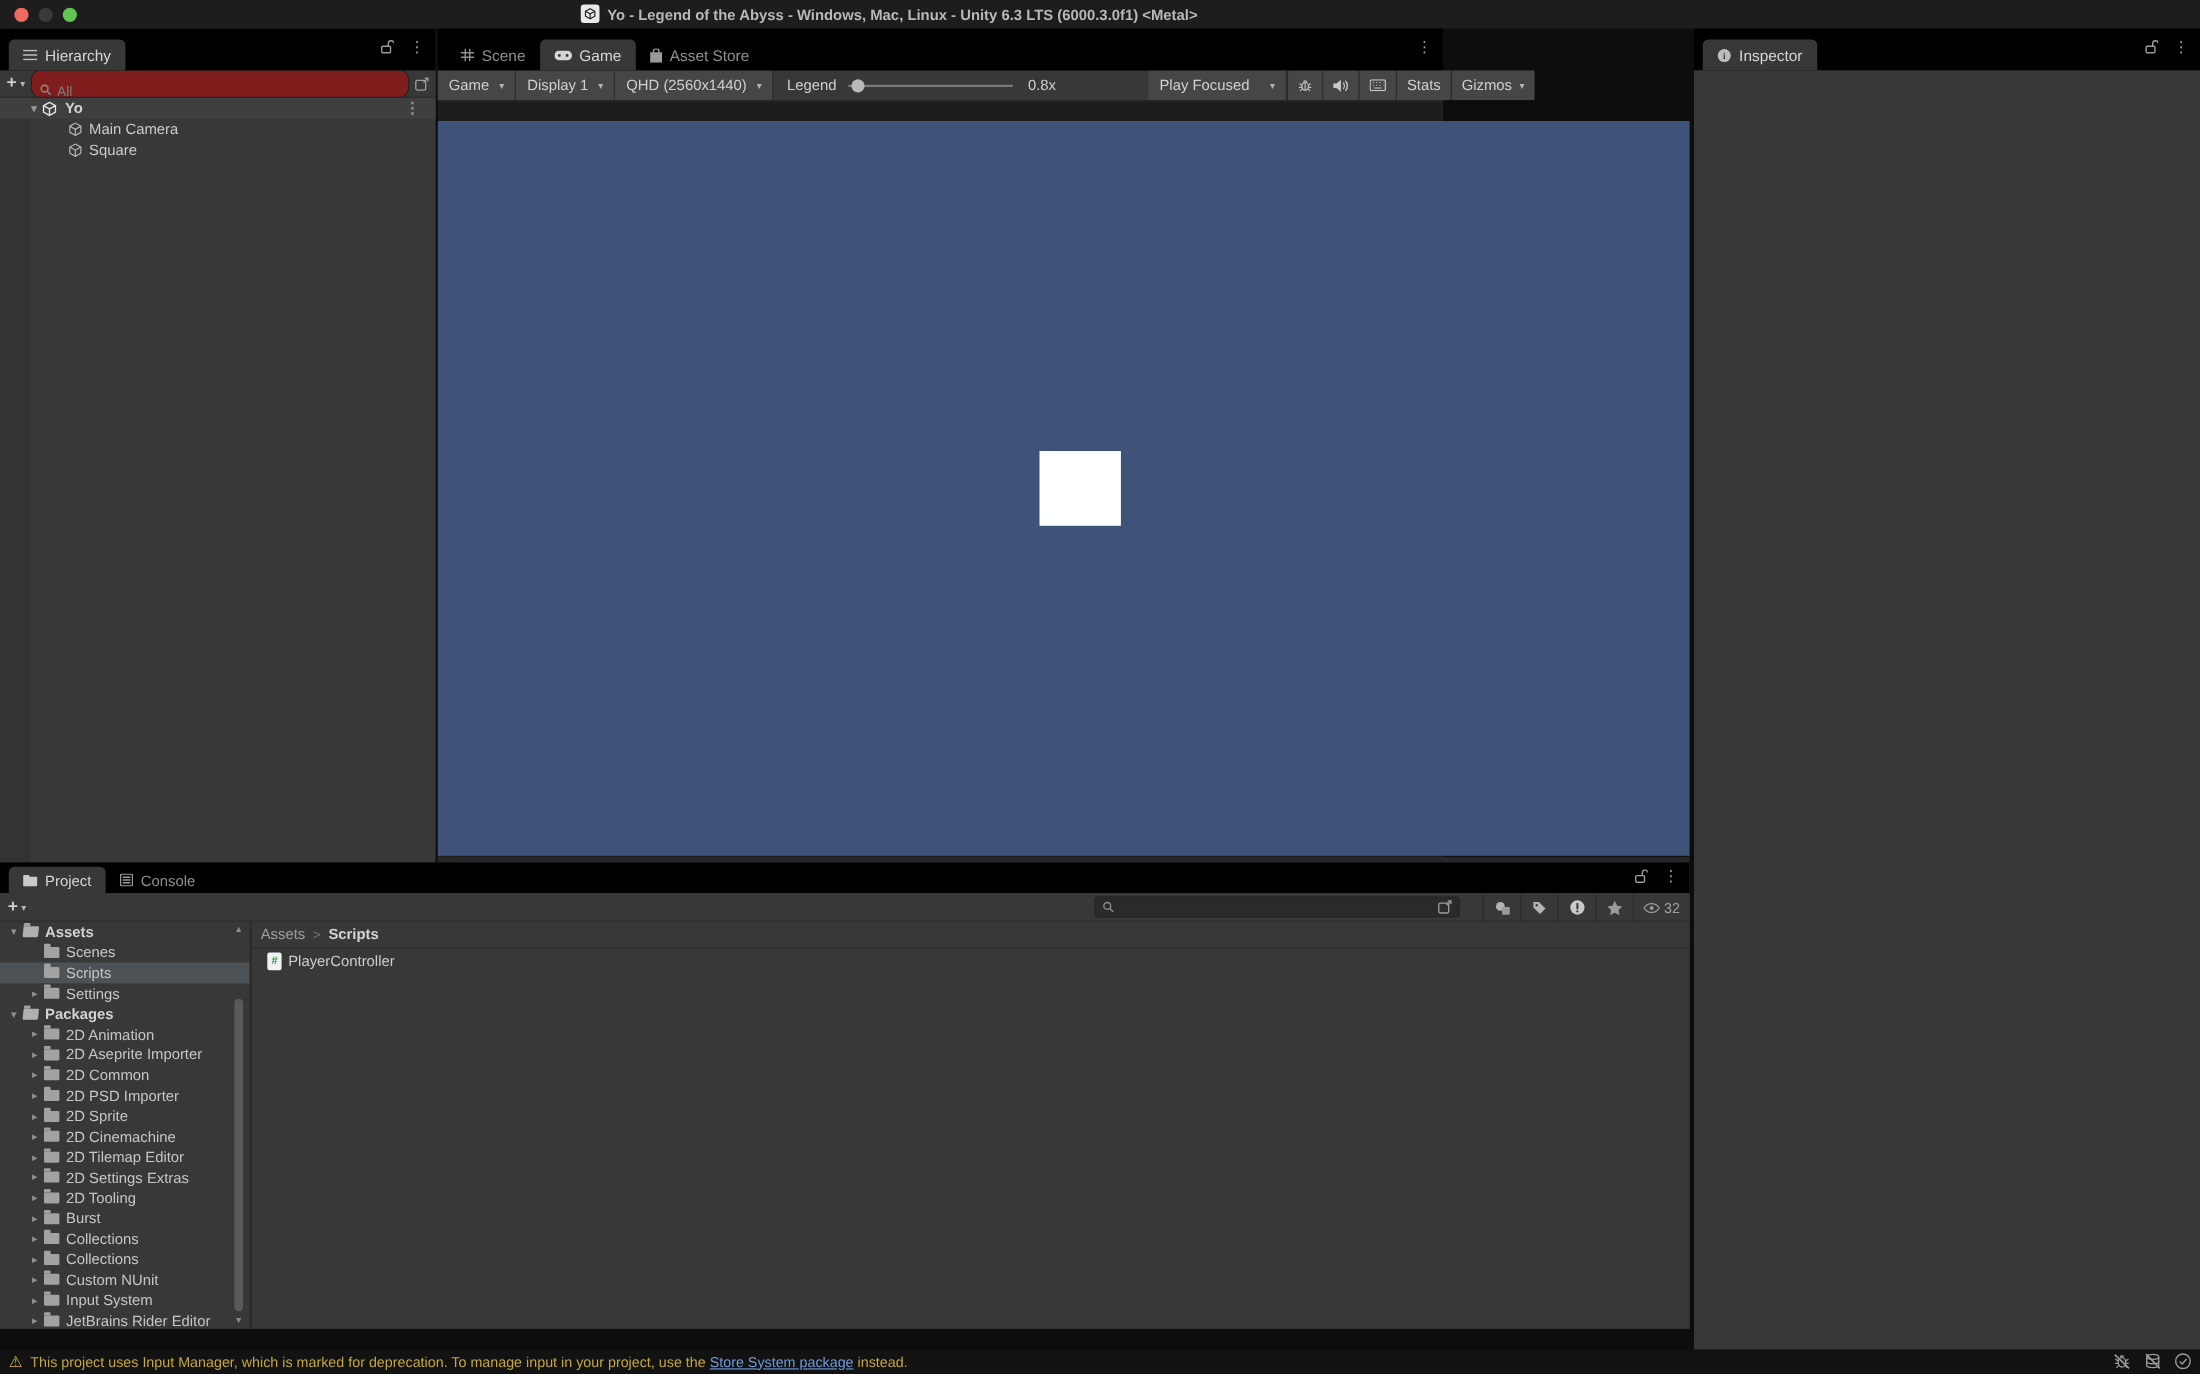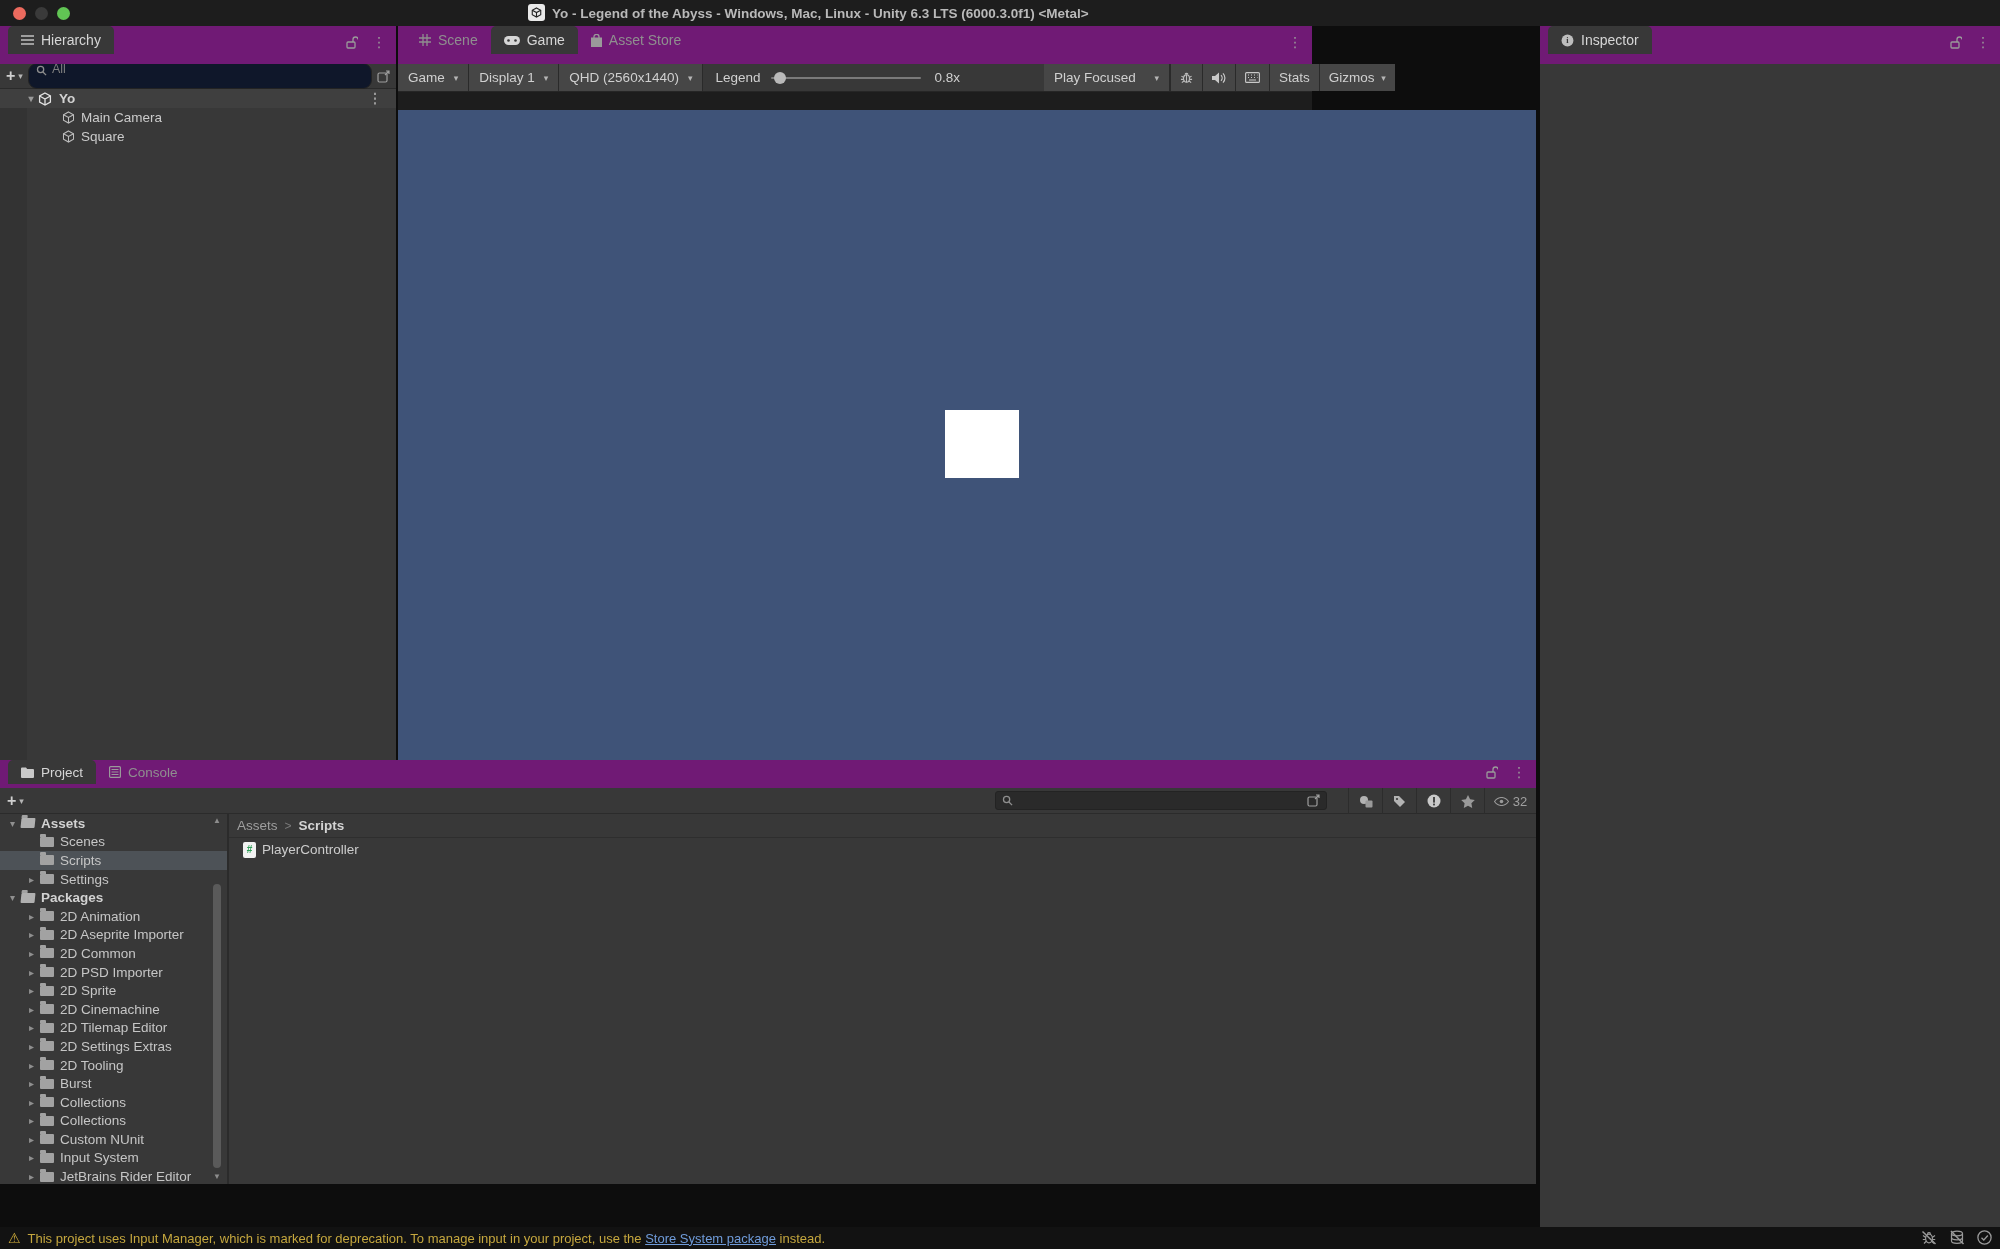--- a/index.html
+++ b/index.html
@@ -9,40 +9,40 @@
 
   
   #titlebar{left:0;top:0;width:2000px;height:26px;background:#1d1d1d}
   .traffic{position:absolute;left:13px;top:7px;display:flex;gap:9px}
   .light{width:13px;height:13px;border-radius:50%}
   .light.red{background:#ec6a5e}.light.yellow{background:#3a3a3a}.light.green{background:#61c554}
   #win-title{position:absolute;left:528px;top:4px;display:flex;align-items:flex-end;gap:7px;font-size:13.5px;font-weight:700;color:#b9b9b9}
   .unity-badge{width:17px;height:17px;border-radius:3px;background:#e9e9e9;display:flex;align-items:center;justify-content:center}
 
   
-  .tabbar{position:relative;height:38px;background:#701a75;display:flex;align-items:flex-start;padding:0 8px}
+  .tabbar{position:relative;height:38px;background:#000000;display:flex;align-items:flex-end;padding:0 8px}
   .tab{height:28px;display:flex;align-items:center;gap:7px;padding:0 13px;font-size:14px;color:#8f8f8f;border-radius:5px 5px 0 0;white-space:nowrap}
   .tab.active{background:#383838;color:#d6d6d6}
   .tab-right{position:absolute;right:10px;top:9px;display:flex;gap:14px;align-items:center}
   .kebab{color:#9a9a9a;font-size:14px;line-height:14px;letter-spacing:0}
   .icon{display:inline-flex;align-items:center;justify-content:center}
 
   
   #hierarchy{left:0;top:26px;width:396px;height:775px;background:#383838}
   #center{left:398px;top:26px;width:914px;height:775px;background:#1d1d1d}
   #inspector{left:1540px;top:26px;width:460px;height:1201px;background:#191919}
-  #project{left:0;top:760px;width:1536px;height:424px;background:#383838}
+  #project{left:0;top:784px;width:1536px;height:424px;background:#383838}
   #statusbar{left:0;top:1227px;width:2000px;height:22px;background:#121212;display:flex;align-items:center;padding:0 8px;gap:7px}
 
   
   .ptoolbar{height:25px;background:#383838;border-bottom:1px solid #2a2a2a;display:flex;align-items:center;padding:0 6px;gap:5px}
   .plusgrp{display:flex;align-items:center;gap:3px;color:#cfcfcf}
   .plus{font-size:16px;font-weight:700;line-height:14px}
   .caret{font-size:9px;color:#b5b5b5}
-  .search{flex:1;height:18px;background:#0f172a;border:1px solid #232323;border-radius:9px;display:flex;align-items:flex-end;padding:12px 7px;gap:5px}
+  .search{flex:1;height:18px;background:#7f1d1d;border:1px solid #232323;border-radius:9px;display:flex;align-items:flex-start;padding:12px 7px;gap:5px}
   .search input{flex:1;background:none;border:none;outline:none;color:#cfcfcf;font-size:12.5px;font-family:inherit}
   .search input::placeholder{color:#7e7e7e}
   .hgutter{position:absolute;left:0;top:63px;width:27px;height:712px;background:#333333}
   .htree{position:absolute;left:0;top:63px;width:396px}
   .hrow{position:relative;height:19px;display:flex;align-items:center;font-size:13.5px;color:#d2d2d2}
   .hrow.scene{background:#3f3f3f;font-weight:700}
   .hrow .tri{width:14px;margin-left:24px;font-size:10px;color:#9a9a9a;text-align:center}
   .hrow.child{padding-left:62px;gap:6px;color:#cbcbcb}
   .hrow.scene .oicon{margin-right:7px}
   .row-kebab{position:absolute;right:14px;top:2px}

